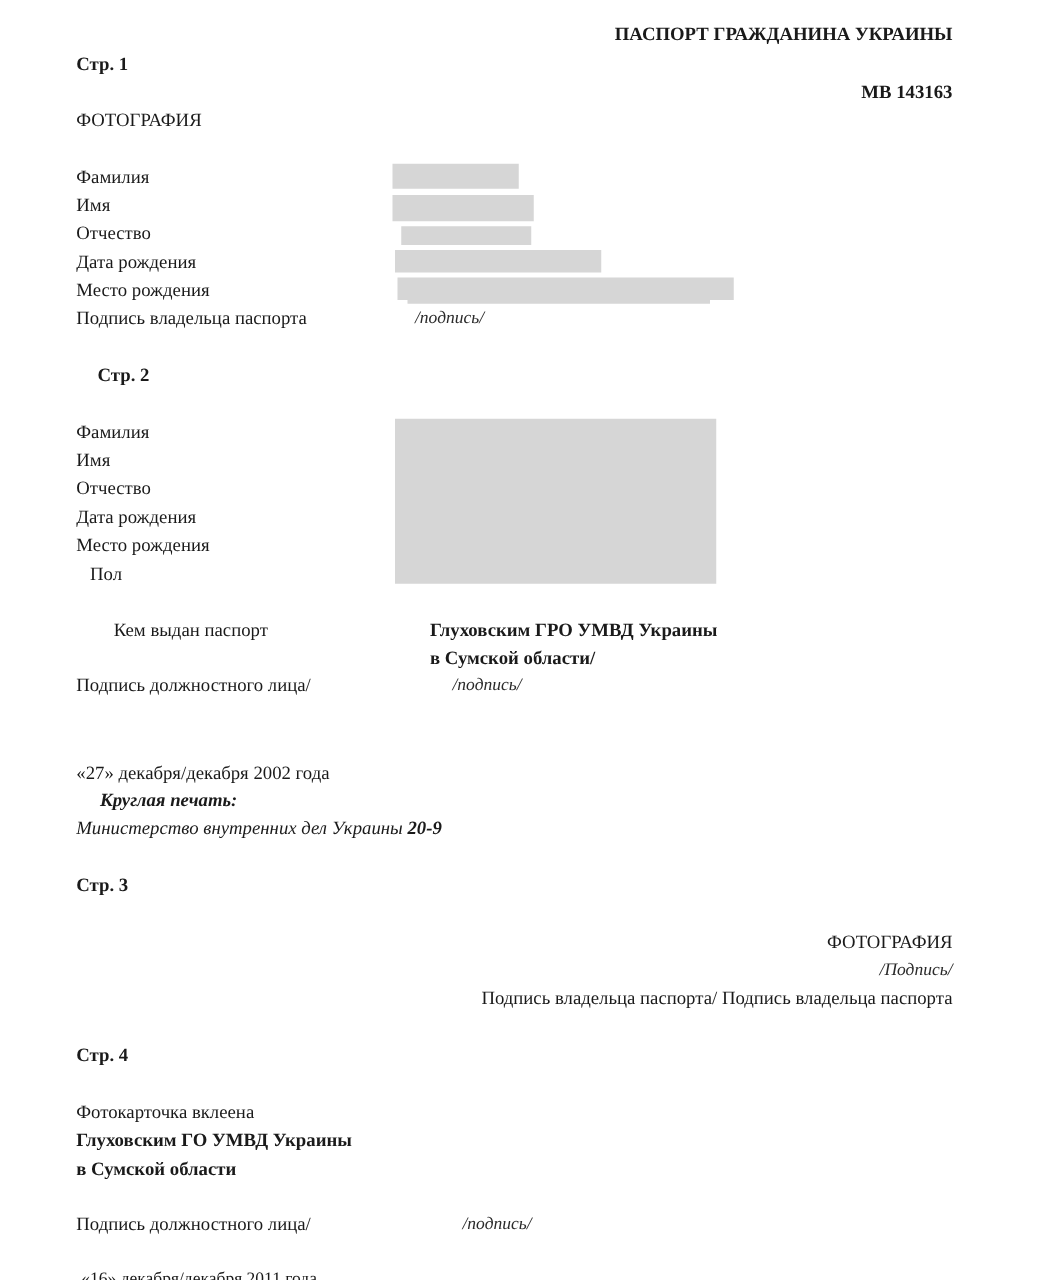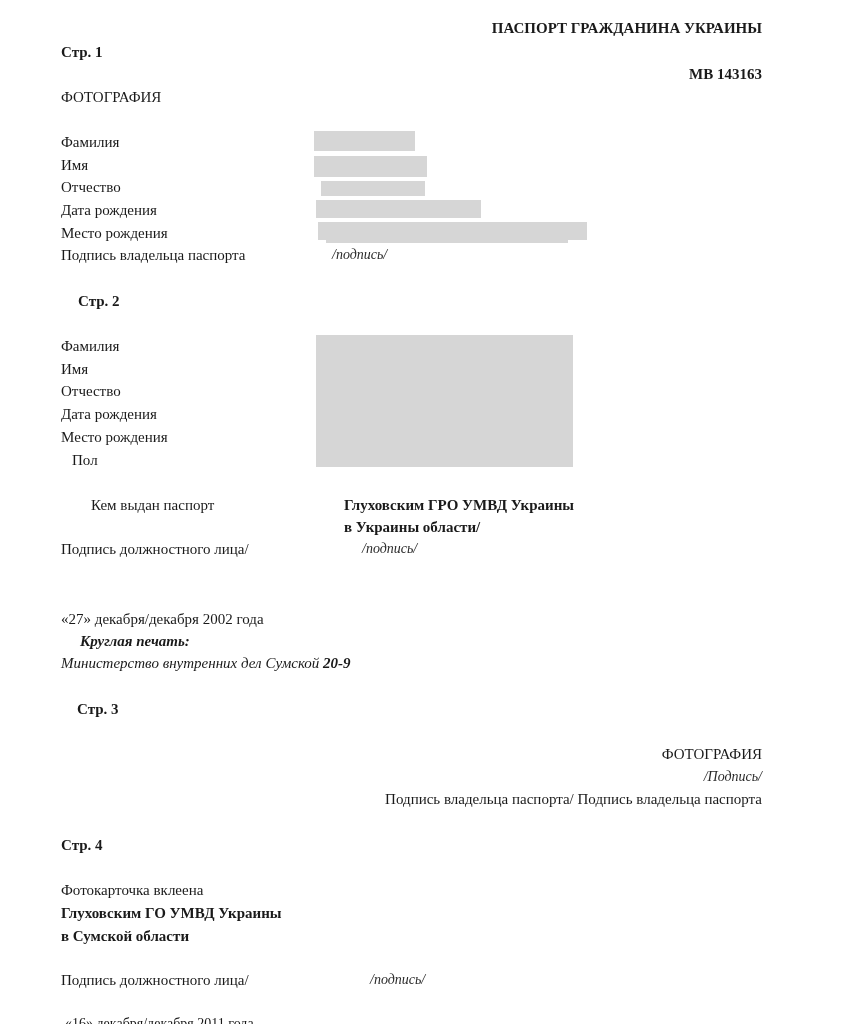--- a/index.html
+++ b/index.html
@@ -55,31 +55,31 @@
 <div class="abs" style="left:61px; top:360px;">Имя</div>
 <div class="abs" style="left:61px; top:382px;">Отчество</div>
 <div class="abs" style="left:61px; top:405px;">Дата рождения</div>
 <div class="abs" style="left:61px; top:428px;">Место рождения</div>
 <div class="abs" style="left:72px; top:451px;text-align:right;">Пол</div>
 
 <div class="redact" style="left:316px; top:335px; width:257px; height:132px;"></div>
 
 <div class="abs" style="left:50px; top:496px;margin-left:41px;">Кем выдан паспорт</div>
 <div class="abs b" style="left:344px; top:496px;">Глуховским ГРО УМВД Украины</div>
-<div class="abs b" style="left:344px; top:518px;">в Украины области/</div>
+<div class="abs b" style="left:344px; top:518px;">в Сумской области/</div>
 
 <div class="abs" style="left:61px; top:540px;">Подпись должностного лица/</div>
 <div class="abs sig" style="left:362px; top:540px;">/подпись/</div>
 
 <div class="abs" style="left:61px; top:586px;margin-top:24px;">«27» декабря/декабря 2002 года</div>
 
 <div class="abs bi" style="left:61px; top:632px;margin-left:19px;">Круглая печать:</div>
-<div class="abs" style="left:61px; top:654px;"><span class="i">Министерство внутренних дел Сумской</span> <span class="bi">20-9</span></div>
+<div class="abs" style="left:61px; top:654px;"><span class="i">Министерство внутренних дел Украины</span> <span class="bi">20-9</span></div>
 
-<div class="abs b" style="left:61px; top:700px;margin-left:16px;">Стр. 3</div>
+<div class="abs b" style="left:61px; top:700px;">Стр. 3</div>
 <div class="abs center" style="top:745px;">ФОТОГРАФИЯ</div>
 <div class="abs center sig" style="top:768px;">/Подпись/</div>
 <div class="abs center" style="top:790px;">Подпись владельца паспорта/ Подпись владельца паспорта</div>
 
 <div class="abs b" style="left:61px; top:836px;">Стр. 4</div>
 <div class="abs" style="left:61px; top:881px;">Фотокарточка вклеена</div>
 <div class="abs b" style="left:61px; top:904px;">Глуховским ГО УМВД Украины</div>
 <div class="abs b" style="left:61px; top:927px;">в Сумской области</div>
 
 <div class="abs" style="left:61px; top:971px;">Подпись должностного лица/</div>

